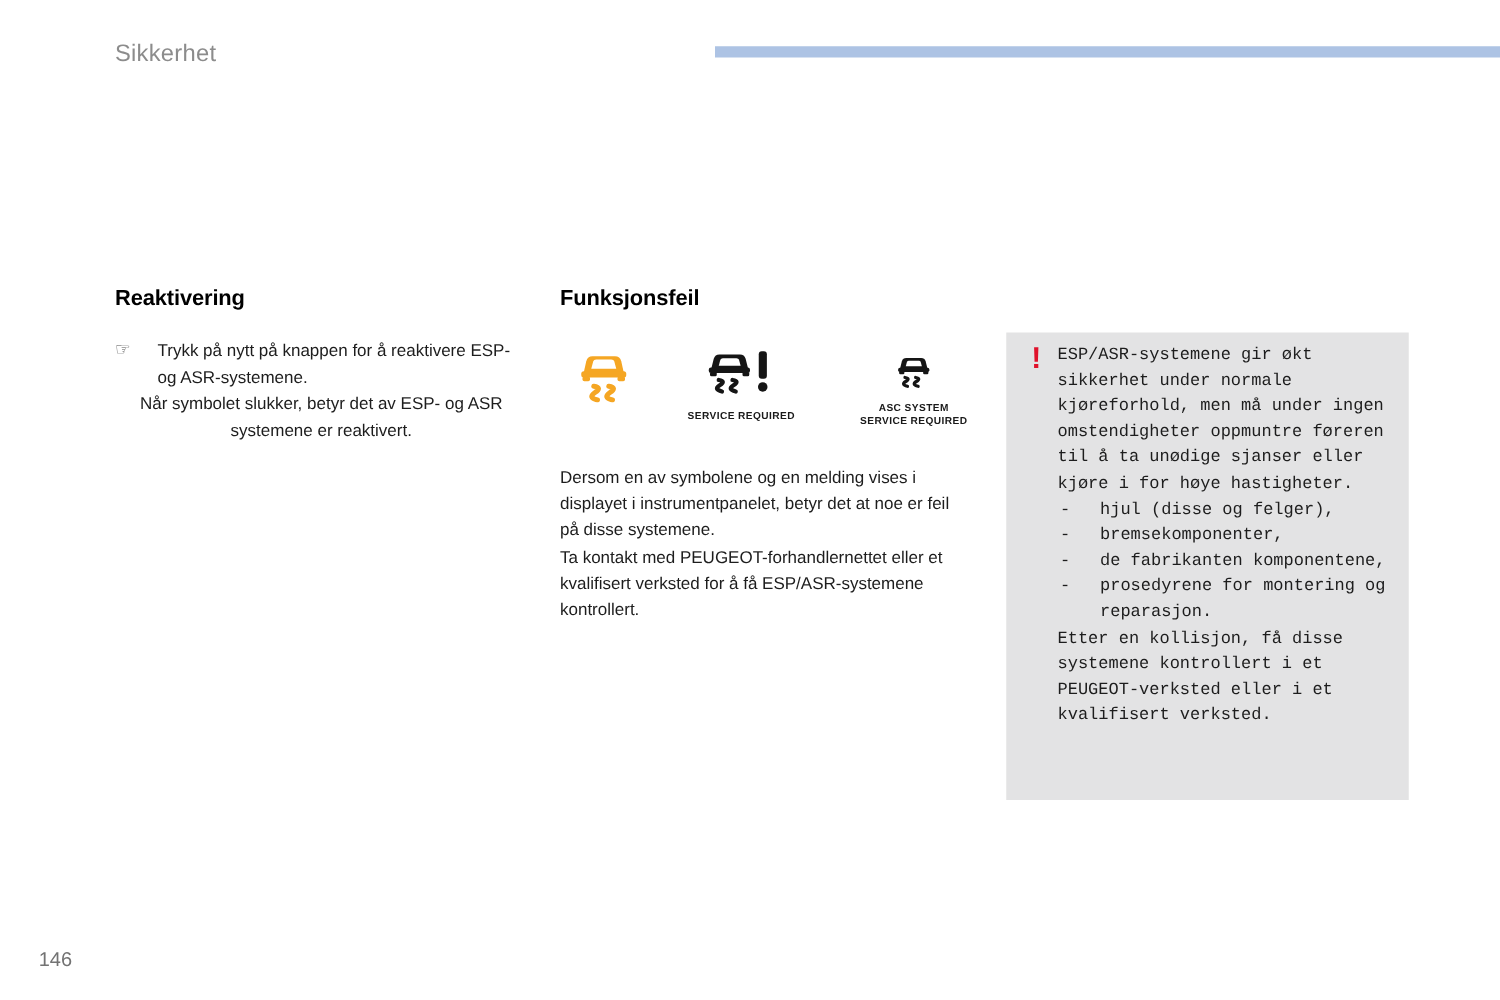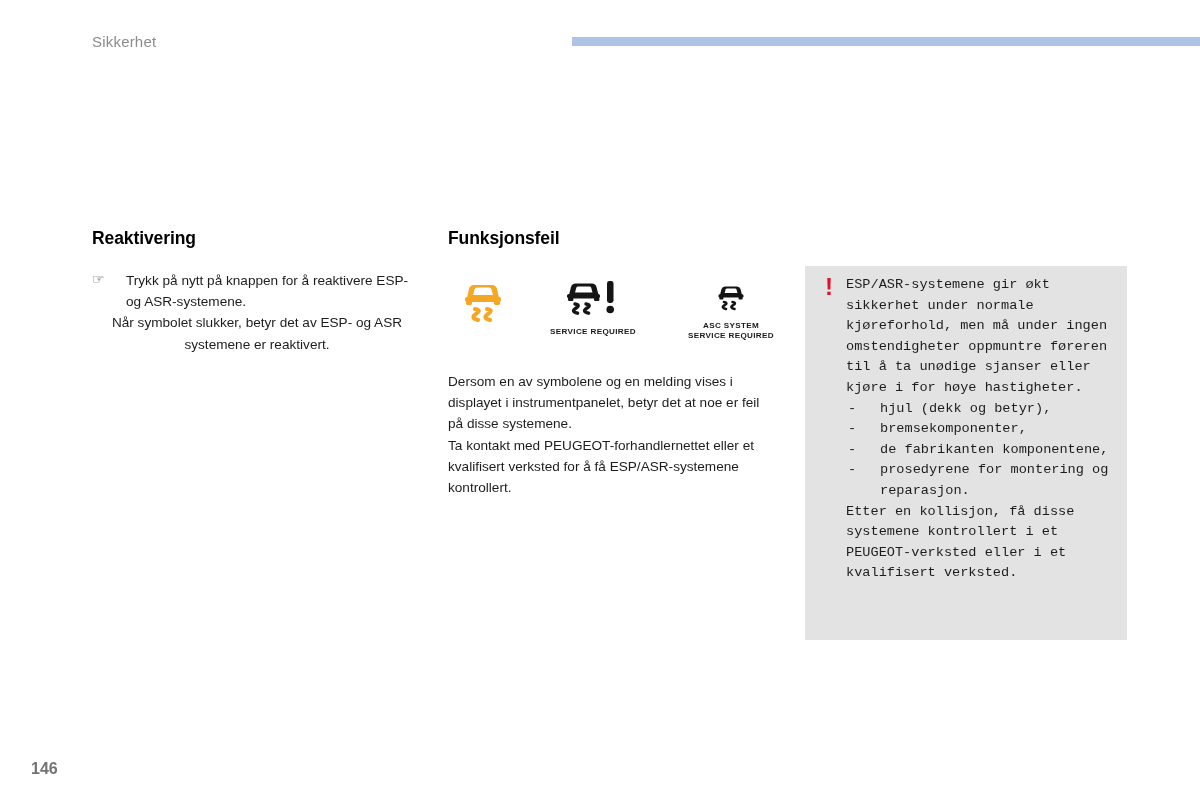--- a/index.html
+++ b/index.html
@@ -17,21 +17,21 @@
     width: 1200px;
     height: 800px;
     background: #ffffff;
   }
 
   
   .section-label {
     position: absolute;
     left: 92px;
     top: 33px;
-    font-size: 15px;
+    font-size: 19px;
     color: #8c8c8c;
     letter-spacing: 0.2px;
     font-family: "Liberation Sans", sans-serif;
   }
 
   .header-rule {
     position: absolute;
     left: 572px;
     top: 37px;
     width: 628px;
@@ -145,21 +145,21 @@
     left: 2px;
     top: 0;
   }
 
   
   .page-number {
     position: absolute;
     left: 31px;
     top: 760px;
     font-size: 16px;
-    font-weight: bold;
+    font-weight: normal;
     color: #737373;
     font-family: "Liberation Sans", sans-serif;
   }
 </style>
 </head>
 <body>
 
 <div id="page">
 
   <div class="section-label">Sikkerhet</div>
@@ -241,21 +241,21 @@
   <div class="warn-box" style="background: rgb(227, 227, 228);">
     <div class="warn-bang" style="color: rgb(224, 18, 43);">!</div>
 
     <div class="warn-body">
       <div>ESP/ASR-systemene gir økt sikkerhet under normale kjøreforhold, men må under ingen omstendigheter oppmuntre føreren til å ta unødige sjanser eller kjøre i for høye hastigheter.</div>
 
 
       <ul class="warn-list">
         <li>
           <span class="dash">-</span>
-          <span>hjul (dekk og betyr),</span>
+          <span>hjul (disse og felger),</span>
         </li>
         <li>
           <span class="dash">-</span>
           <span>bremsekomponenter,</span>
         </li>
         <li>
           <span class="dash">-</span>
           <span>de fabrikanten komponentene,</span>
         </li>
         <li>

